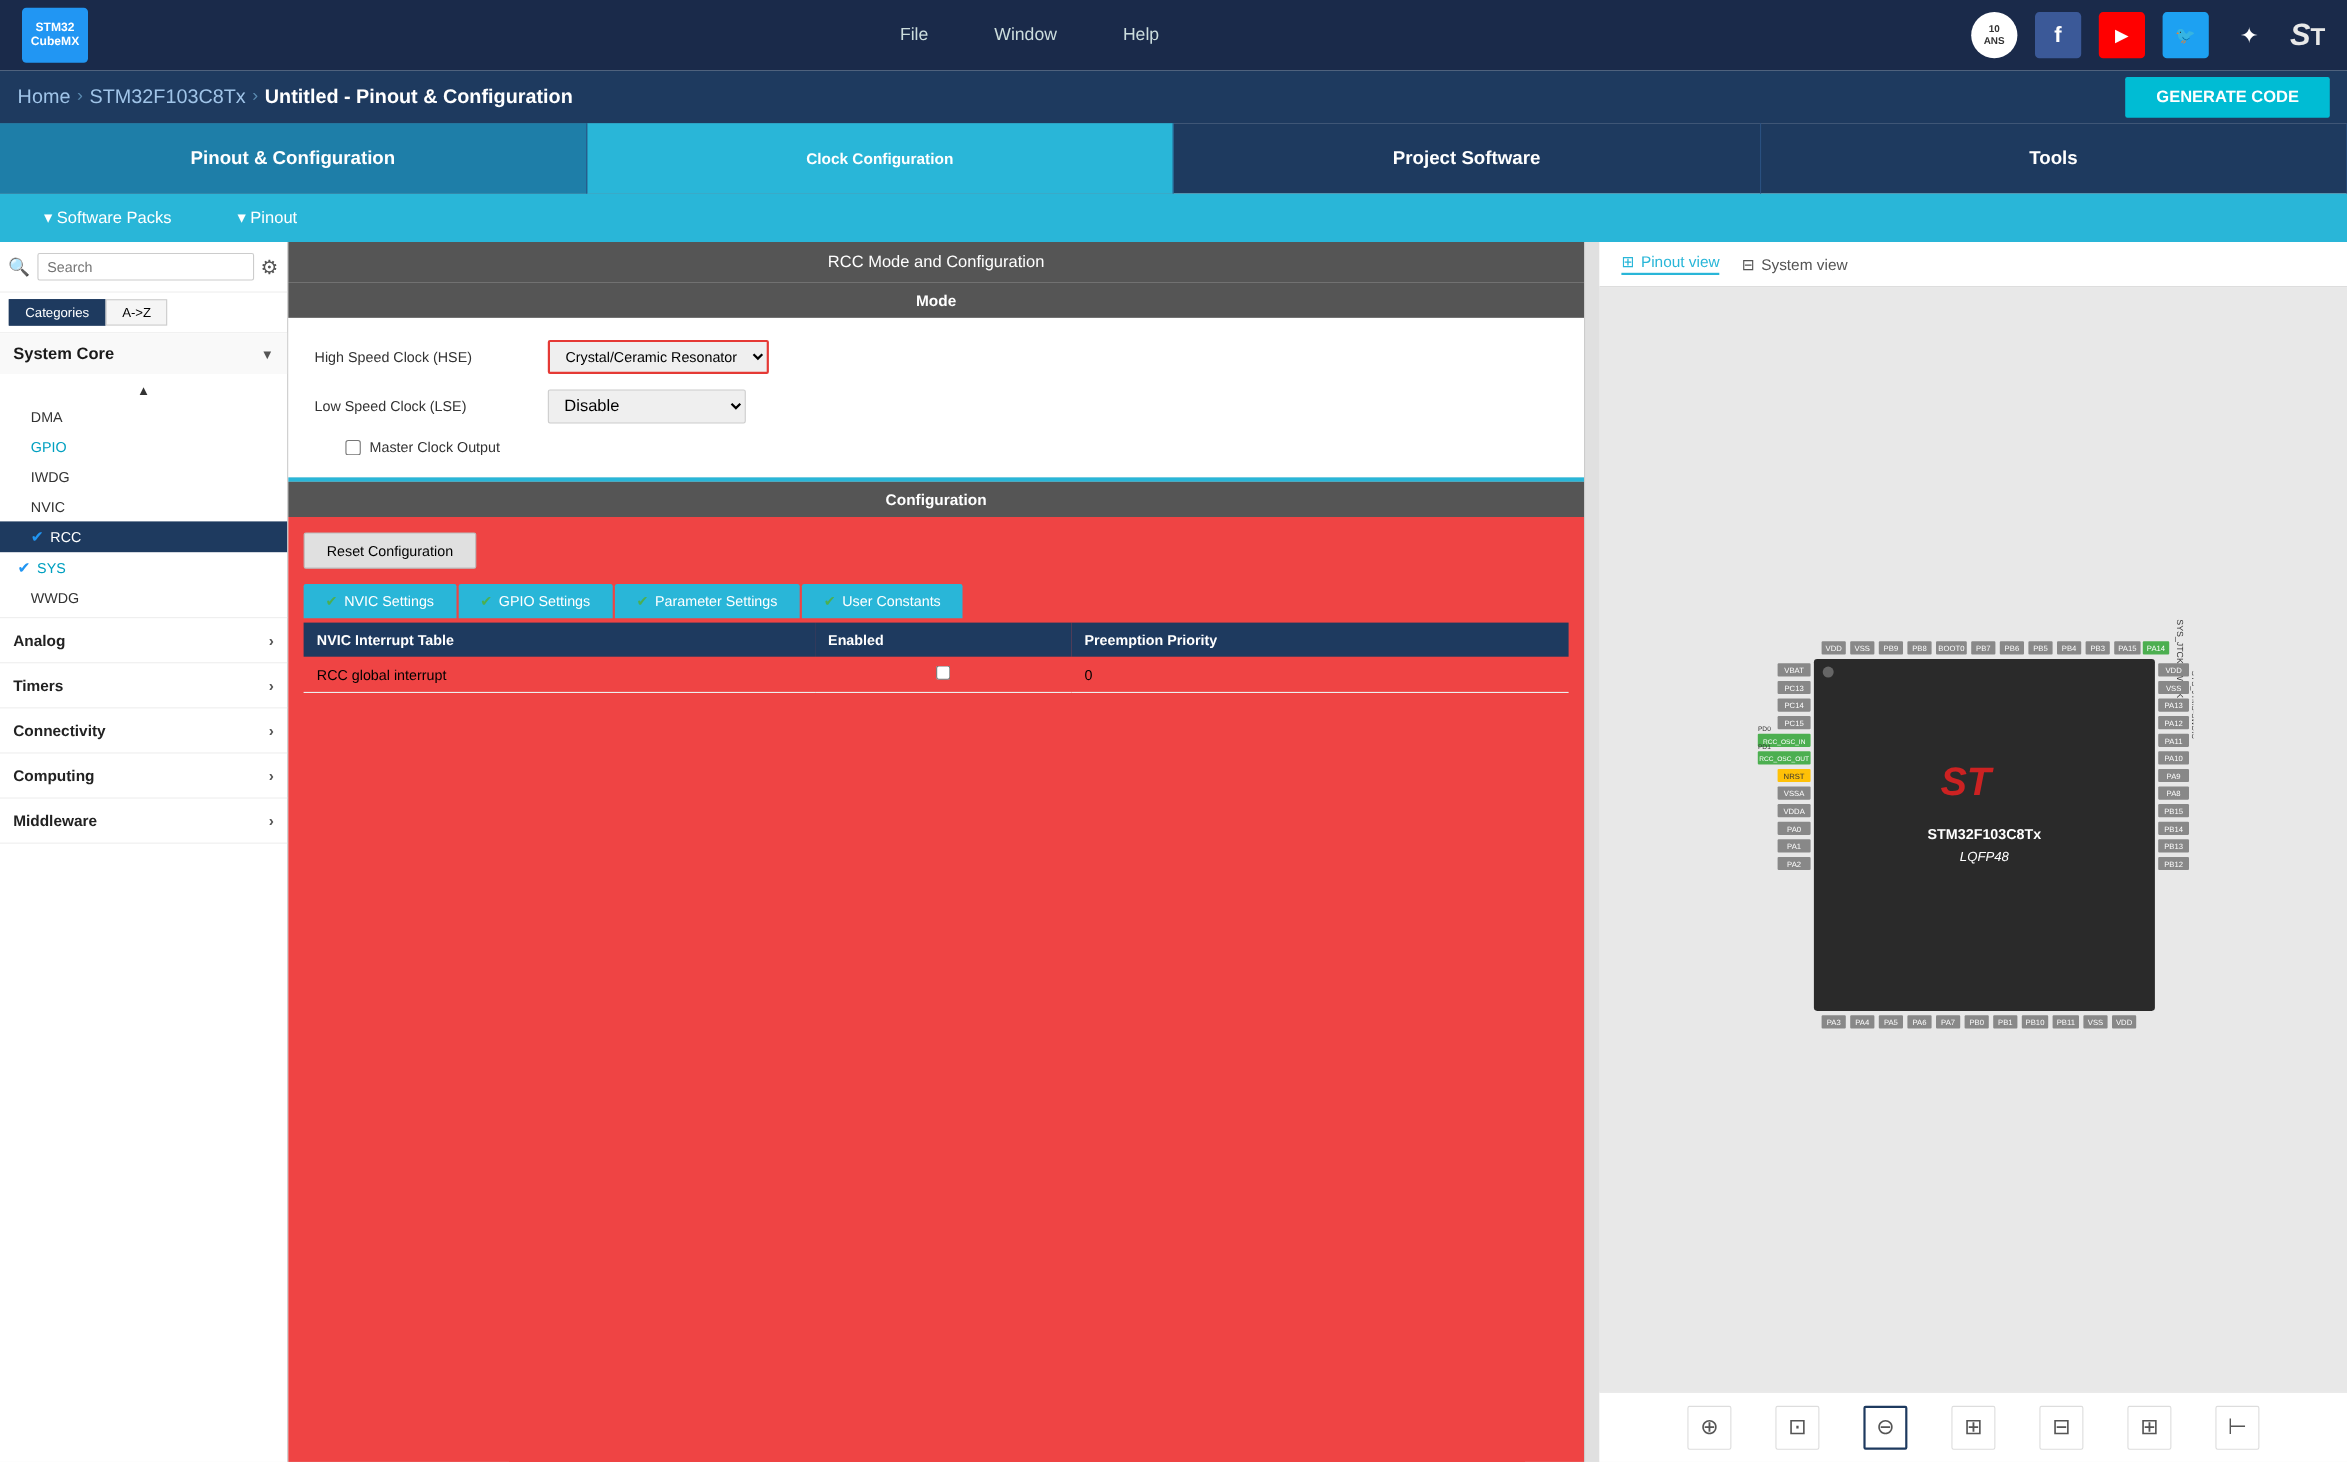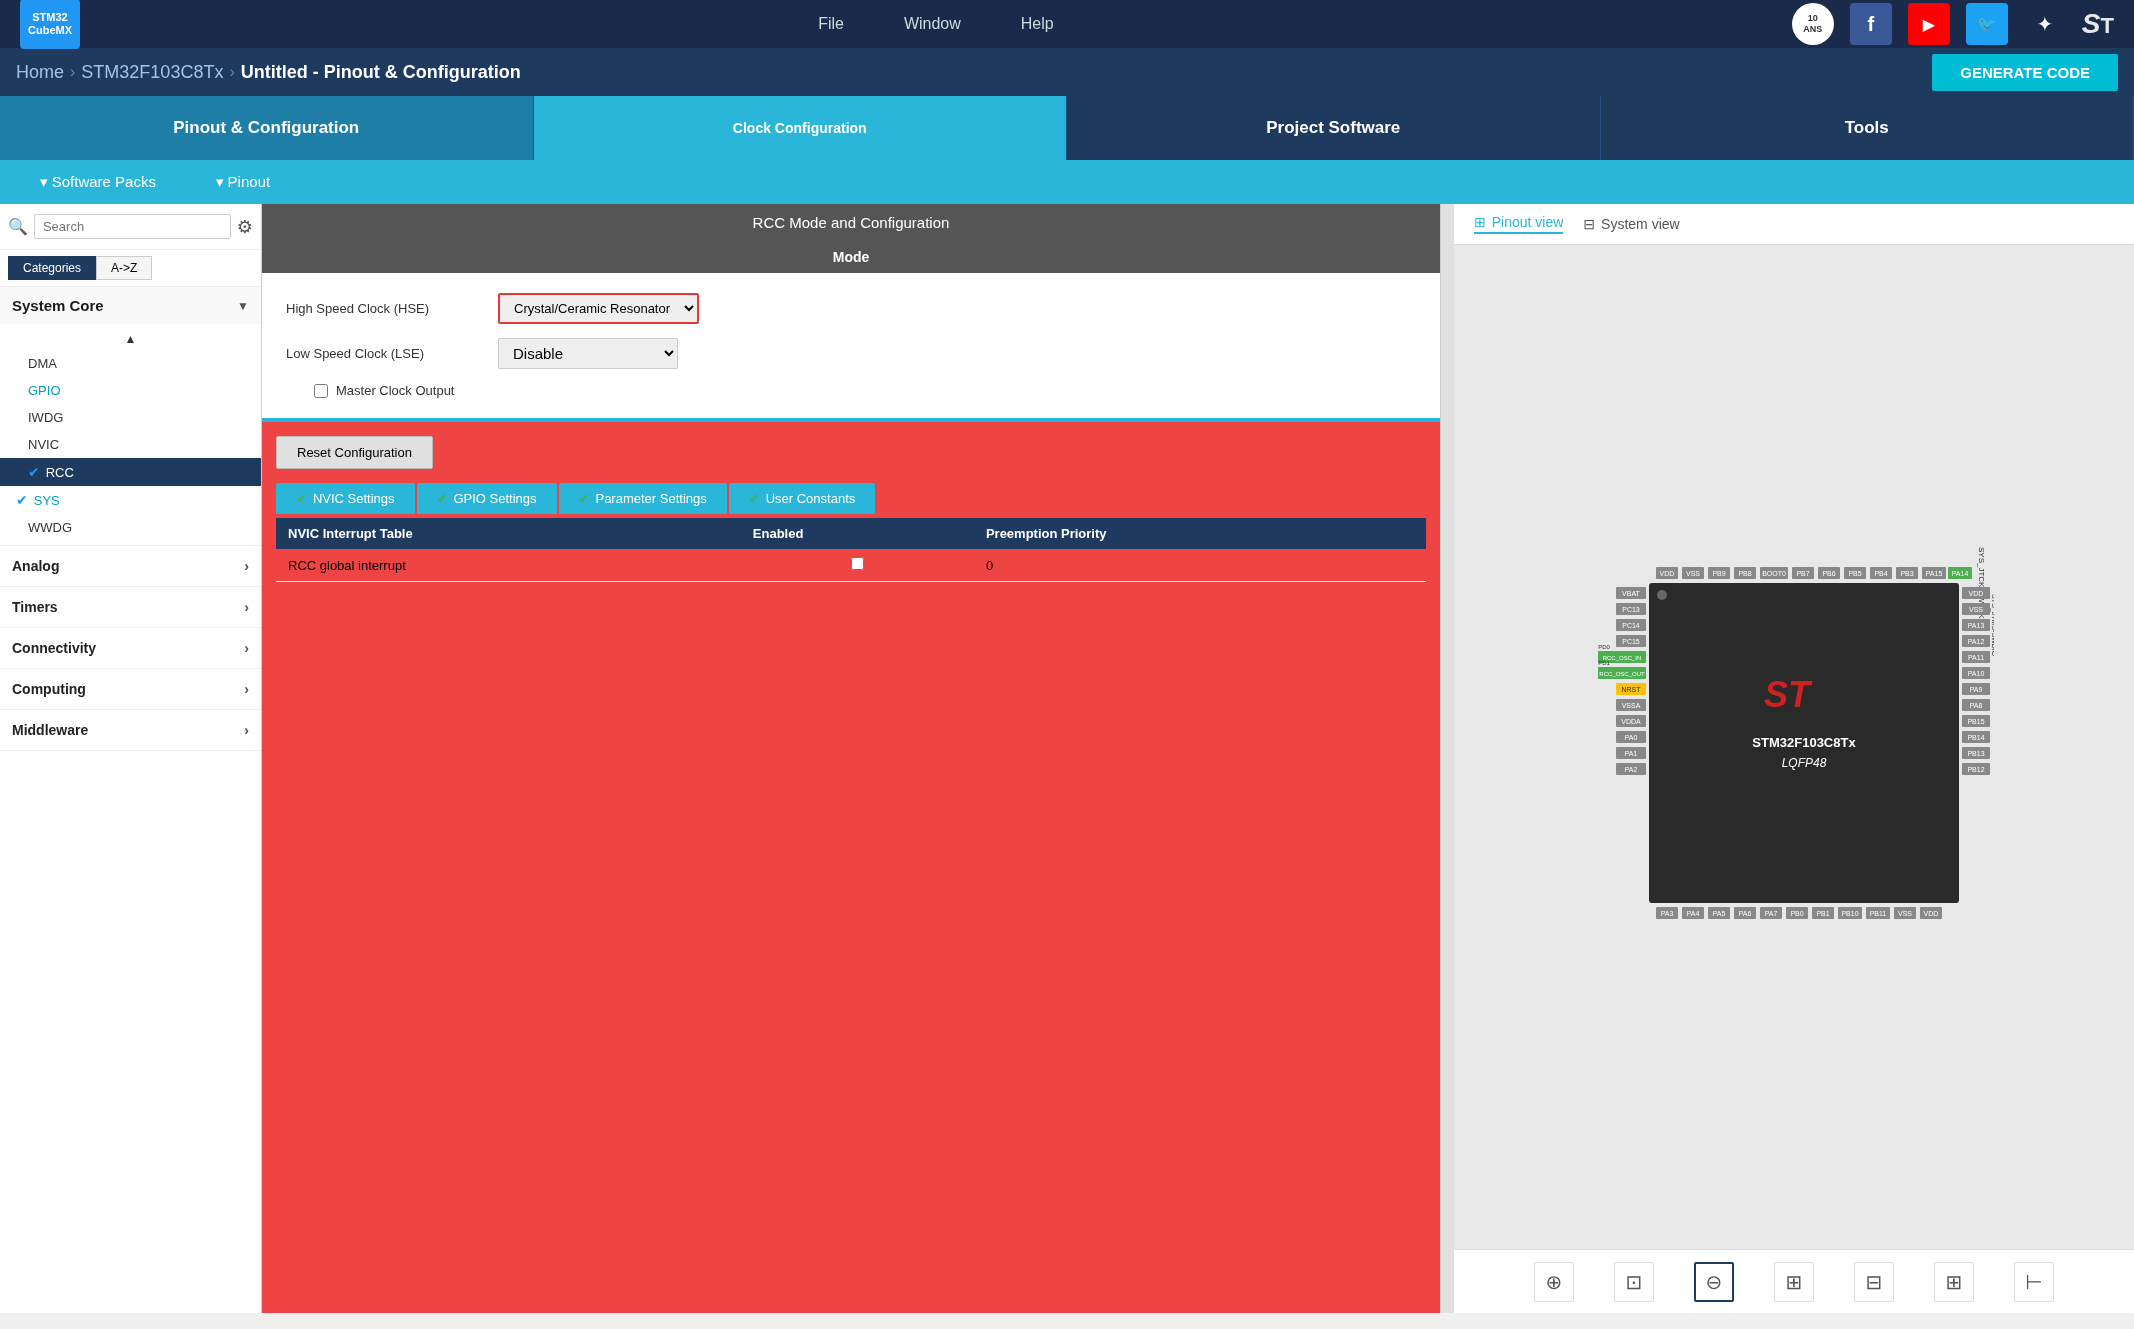--- a/index.html
+++ b/index.html
@@ -3,21 +3,21 @@
   <meta charset="utf-8">
   <style>
     * { box-sizing: border-box; margin: 0; padding: 0; }
     body { font-family: Arial, sans-serif; font-size: 13px; background: #f0f0f0; width: 2134px; height: 1329px; overflow: hidden; }
 
     
     .top-bar {
       background: #1a2a4a;
       display: flex;
       align-items: center;
-      height: 48px;
+      height: 64px;
       padding: 0 20px;
       gap: 40px;
     }
     .logo-area { display: flex; align-items: center; gap: 8px; }
     .logo-box { width: 60px; height: 50px; background: #2196F3; border-radius: 4px; display: flex; align-items: center; justify-content: center; }
     .logo-text { color: white; font-size: 11px; font-weight: bold; text-align: center; line-height: 1.2; }
     .top-nav { display: flex; gap: 60px; flex: 1; justify-content: center; }
     .top-nav-item { color: #cdd; font-size: 16px; cursor: pointer; }
     .top-icons { display: flex; gap: 16px; align-items: center; }
     .top-icon { width: 42px; height: 42px; border-radius: 50%; display: flex; align-items: center; justify-content: center; }
@@ -503,20 +503,21 @@
         </select>
       </div>
       <div class="checkbox-row">
         <input type="checkbox" class="mode-checkbox" style="">
         <span class="mode-label">Master Clock Output</span>
       </div>
     </div>
 
     <div class="panel-divider"></div>
 
+    <div class="config-section">Configuration</div>
     <div class="config-content">
       <button class="reset-btn">Reset Configuration</button>
       <div class="config-tabs">
         <button class="config-tab">
           <span class="check">✔</span>
           <span>NVIC Settings</span>
         </button>
         <button class="config-tab">
           <span class="check">✔</span>
           <span>GPIO Settings</span>

